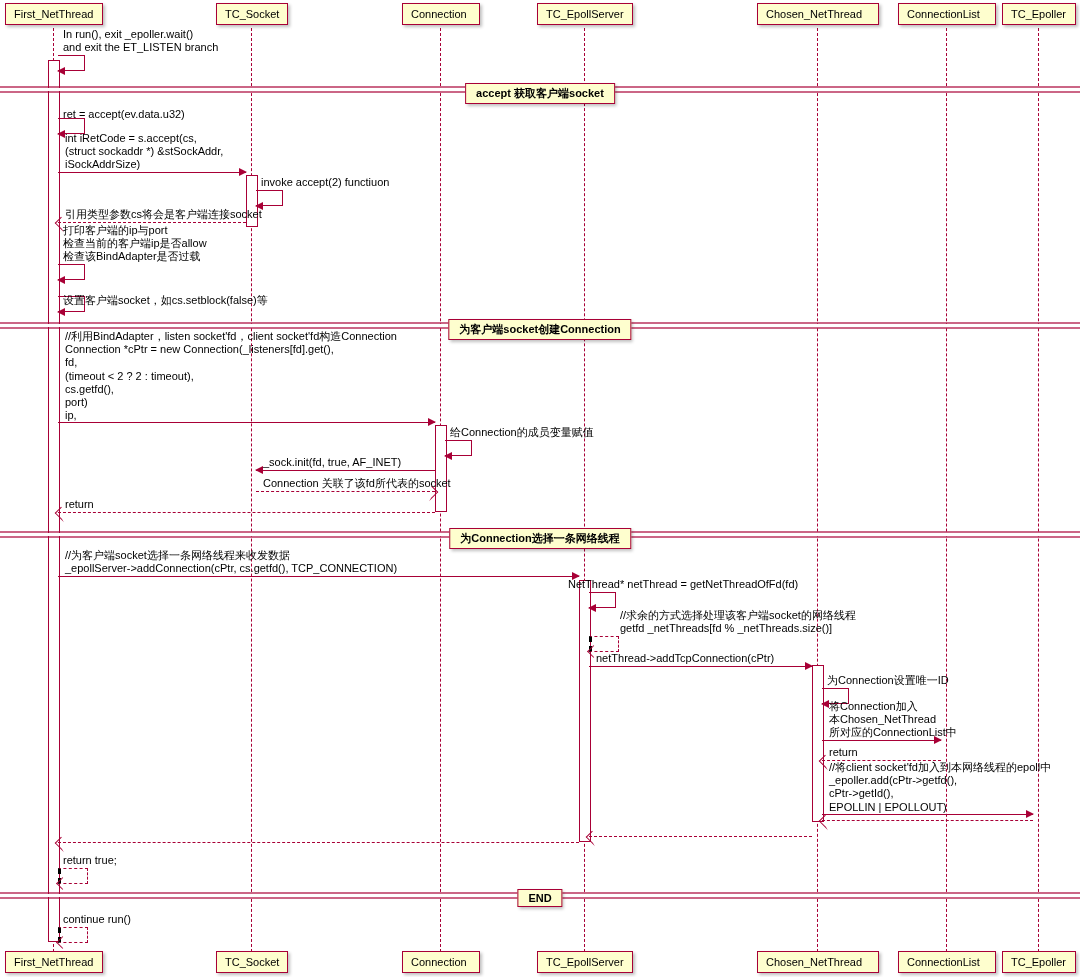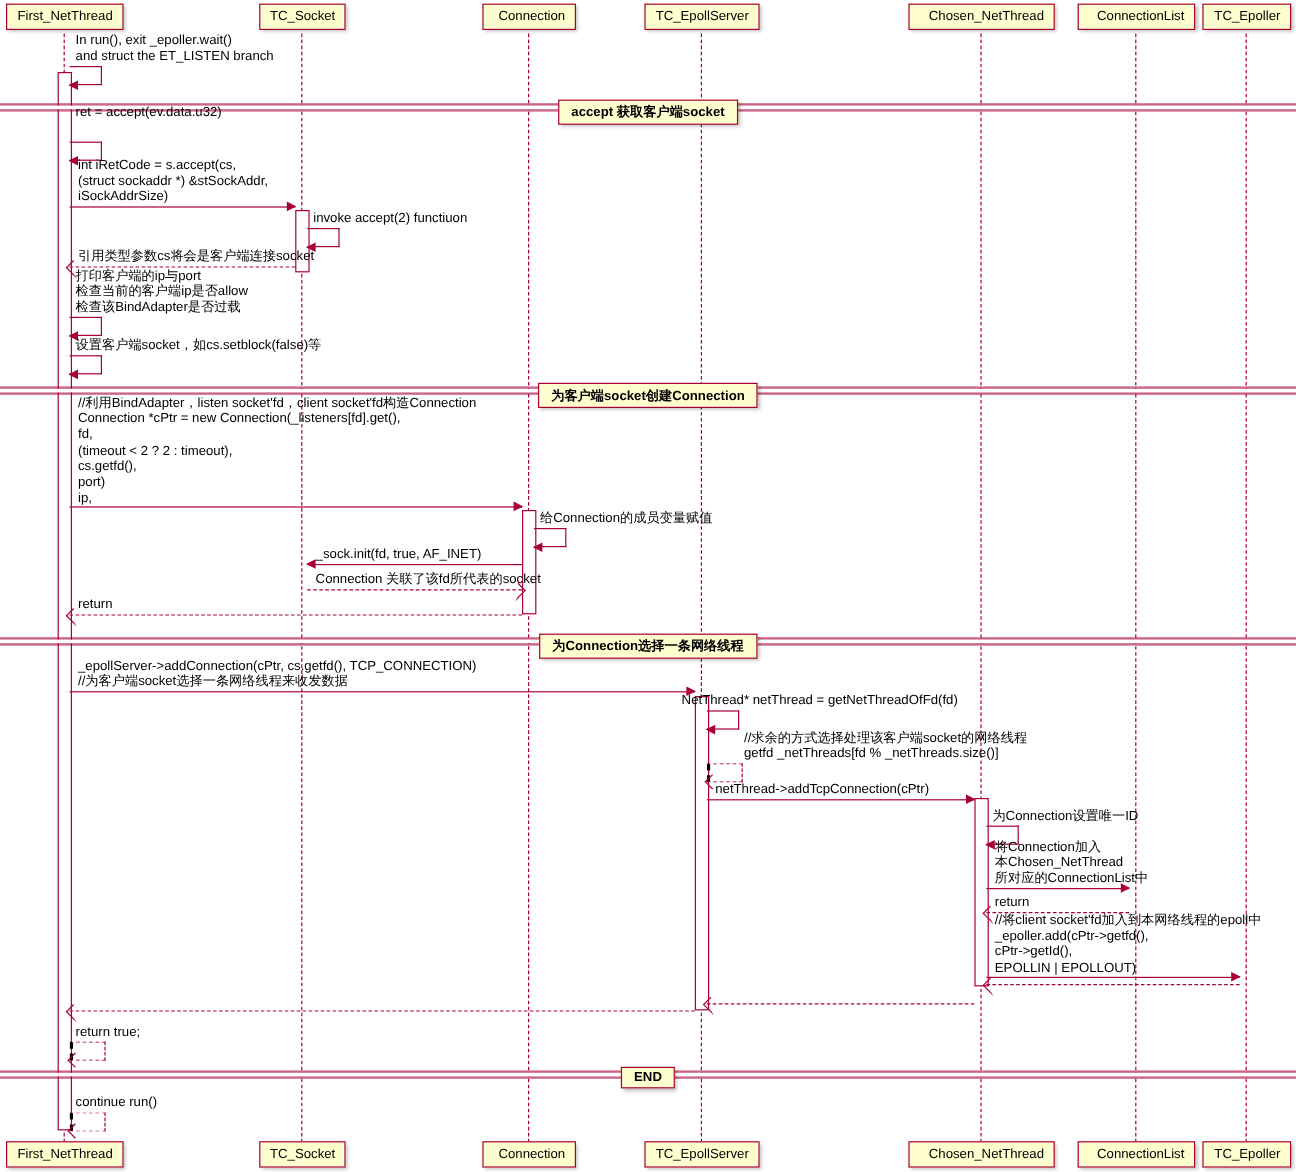--- a/index.html
+++ b/index.html
@@ -1,18 +1,18 @@
 <!DOCTYPE html>
 <html><head>
 <meta charset="utf-8">
 <style>
 html,body{margin:0;padding:0;background:#fff;font-family:sans-serif;font-size:11px;color:#000}
 #diagram{position:relative;width:1080px;height:977px}
 .lifeline{position:absolute;top:28px;bottom:20px;width:0;border-left:1px dashed #a80036}
-.participant{position:absolute;background:#fefece;border:1px solid #a80036;padding:4px 8px;text-align:right;white-space:nowrap;box-shadow:2px 2px 3px rgba(0,0,0,.25);z-index:3}
+.participant{position:absolute;background:#fefece;border:1px solid #a80036;padding:4px 8px;text-align:left;white-space:nowrap;box-shadow:2px 2px 3px rgba(0,0,0,.25);z-index:3}
 .activation{position:absolute;background:#fff;border:1px solid #a80036;width:10px;z-index:2}
 .divider-line{position:absolute;width:100%;z-index:2}
 .divider-line .bar{height:2px;background:#a80036;opacity:.6}
 .divider-line .gap{height:3px;background:#fff}
 .divider-label{position:absolute;left:50%;transform:translateX(-50%);background:#fefece;border:1px solid #a80036;padding:2px 10px;box-shadow:2px 2px 3px rgba(0,0,0,.25);font-weight:700;white-space:nowrap;z-index:3}
 .msg{position:absolute;z-index:2}
 .msg .shaft{position:absolute;top:0;width:100%;border-top:1px solid #a80036}
 .msg.dashed .shaft{border-top:1px dashed #a80036}
 .msg .head{position:absolute;width:0;height:0;border-top:4px solid transparent;border-bottom:4px solid transparent;top:-4px}
 .msg.right .head{right:-1px;border-left:8px solid #a80036}
@@ -78,41 +78,41 @@
     <div class="divider-line" style="top:892px">
       <div class="bar"></div>
       <div class="gap"></div>
       <div class="bar"></div>
     </div>
     <div class="divider-label" style="top:889px">END</div>
     <div class="selfmsg" style="left:58px;top:55px">
       <div class="box"></div>
       <div class="head"></div>
     </div>
-    <div class="label" style="left:63px;top:28px"><div>In run(), exit _epoller.wait()</div><div>and struct the ET_LISTEN branch</div></div>
+    <div class="label" style="left:63px;top:28px"><div>In run(), exit _epoller.wait()</div><div>and exit the ET_LISTEN branch</div></div>
     <div class="selfmsg" style="left:58px;top:118px">
       <div class="box"></div>
       <div class="head"></div>
     </div>
-    <div class="label" style="left:63px;top:88px"><div>ret = accept(ev.data.u32)</div></div>
+    <div class="label" style="left:63px;top:108px"><div>ret = accept(ev.data.u32)</div></div>
     <div class="selfmsg" style="left:256px;top:190px">
       <div class="box"></div>
       <div class="head"></div>
     </div>
     <div class="label" style="left:261px;top:176px"><div>invoke accept(2) functiuon</div></div>
     <div class="selfmsg" style="left:58px;top:264px">
       <div class="box"></div>
       <div class="head"></div>
     </div>
     <div class="label" style="left:63px;top:224px"><div>打印客户端的ip与port</div><div class="grey">检查当前的客户端ip是否allow</div><div class="grey">检查该BindAdapter是否过载</div></div>
     <div class="selfmsg" style="left:58px;top:296px">
       <div class="box"></div>
       <div class="head"></div>
     </div>
-    <div class="label" style="left:63px;top:282px"><div>设置客户端socket，如cs.setblock(false)等</div></div>
+    <div class="label" style="left:63px;top:294px"><div>设置客户端socket，如cs.setblock(false)等</div></div>
     <div class="selfmsg" style="left:445px;top:440px">
       <div class="box"></div>
       <div class="head"></div>
     </div>
     <div class="label" style="left:450px;top:426px"><div>给Connection的成员变量赋值</div></div>
     <div class="selfmsg" style="left:589px;top:592px">
       <div class="box"></div>
       <div class="head"></div>
     </div>
     <div class="label" style="left:568px;top:578px"><div>NetThread* netThread = getNetThreadOfFd(fd)</div></div>
@@ -163,21 +163,21 @@
     <div class="label" style="left:263px;top:477px"><div>Connection 关联了该fd所代表的socket</div></div>
     <div class="msg left dashed" style="left:58px;top:512px;width:377px">
       <div class="shaft"></div>
       <div class="head"></div>
     </div>
     <div class="label" style="left:65px;top:498px"><div>return</div></div>
     <div class="msg right" style="left:58px;top:576px;width:521px">
       <div class="shaft"></div>
       <div class="head"></div>
     </div>
-    <div class="label" style="left:65px;top:549px"><div>_epollServer-&gt;addConnection(cPtr, cs.getfd(), TCP_CONNECTION)</div><div>//为客户端socket选择一条网络线程来收发数据</div></div>
+    <div class="label" style="left:65px;top:549px"><div>//为客户端socket选择一条网络线程来收发数据</div><div>_epollServer-&gt;addConnection(cPtr, cs.getfd(), TCP_CONNECTION)</div></div>
     <div class="msg right" style="left:589px;top:666px;width:223px">
       <div class="shaft"></div>
       <div class="head"></div>
     </div>
     <div class="label" style="left:596px;top:652px"><div>netThread-&gt;addTcpConnection(cPtr)</div></div>
     <div class="msg right" style="left:822px;top:740px;width:119px">
       <div class="shaft"></div>
       <div class="head"></div>
     </div>
     <div class="label" style="left:829px;top:700px"><div>将Connection加入</div><div>本Chosen_NetThread</div><div>所对应的ConnectionList中</div></div>

